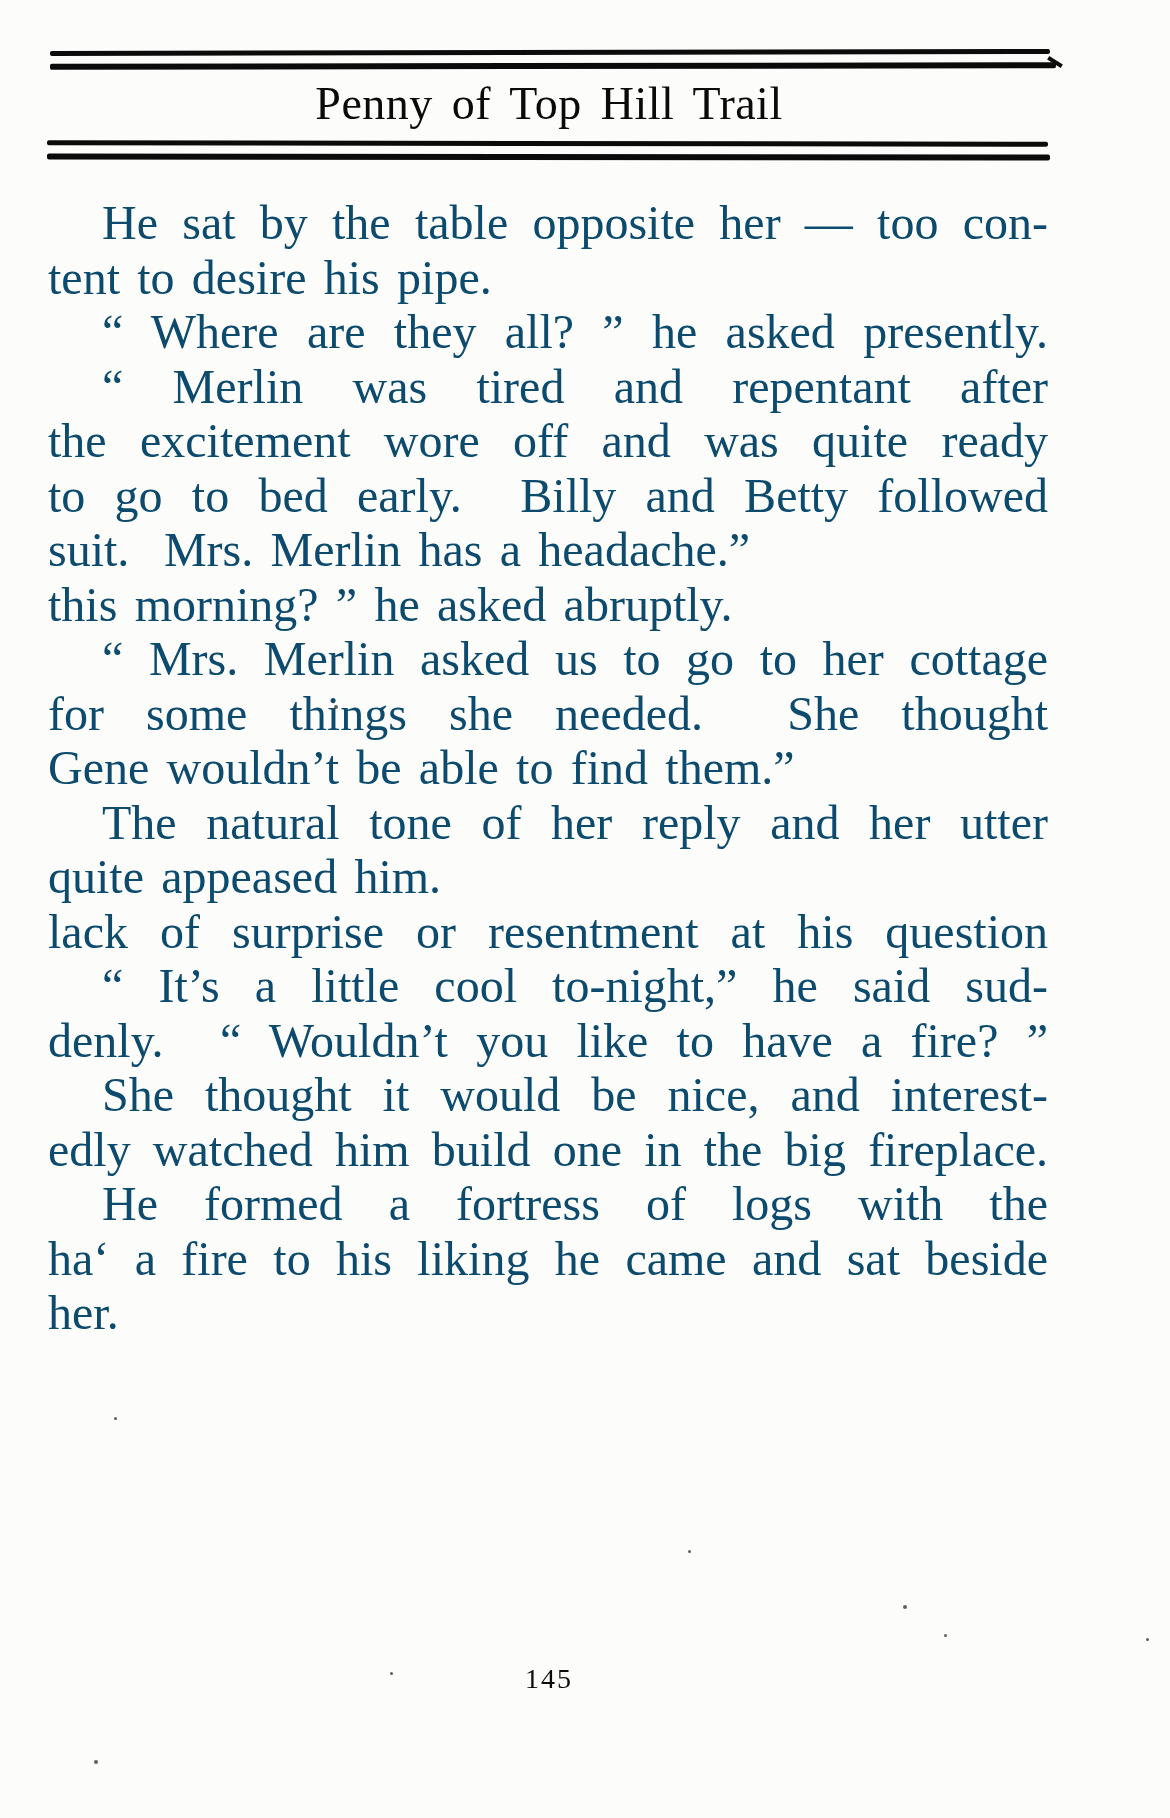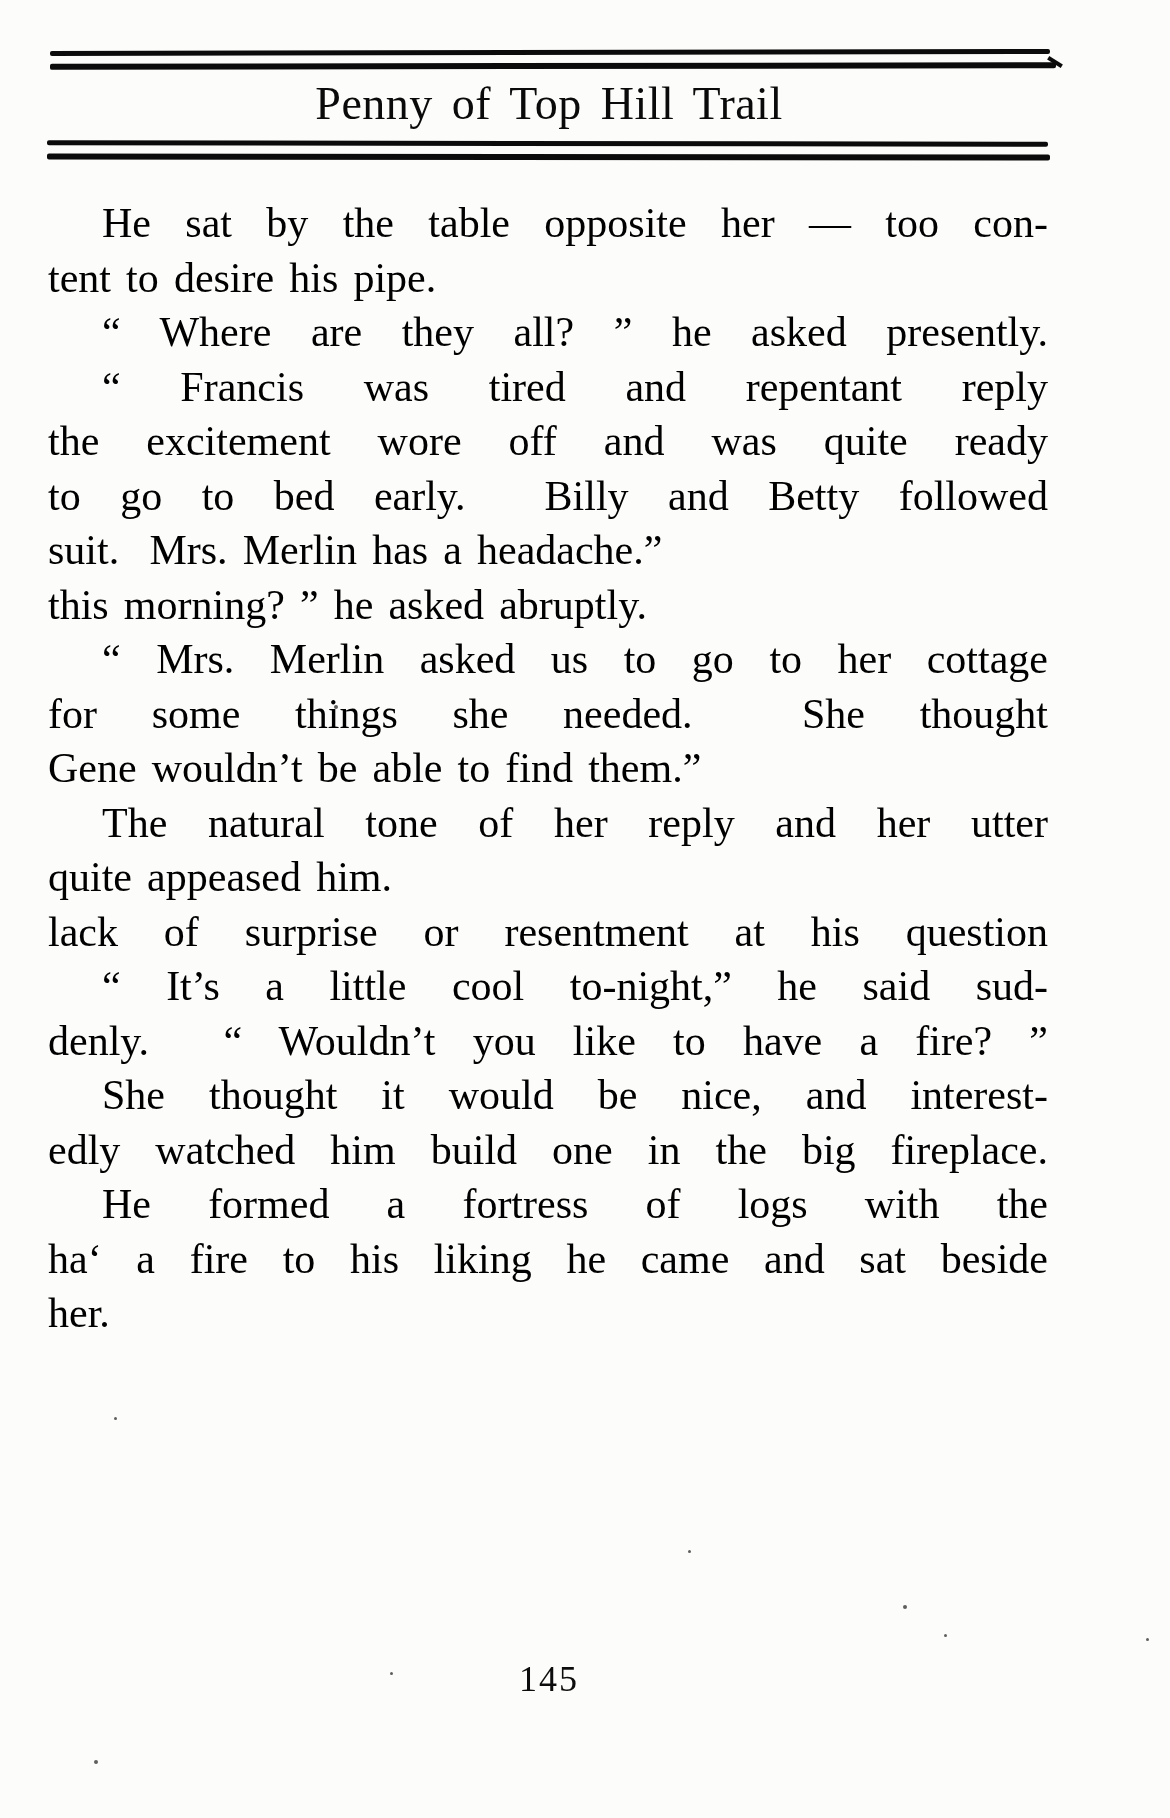--- a/index.html
+++ b/index.html
@@ -49,40 +49,40 @@
     color: #0a0a0a;
   }
   
   .textcol {
     position: absolute;
     left: 48px;
     top: 196px;
     width: 1000px;
   }
   .line {
-    font-size: 42px;
+    font-size: 48px;
     line-height: 54.5px;
     word-spacing: 0.11em;
     white-space: normal;
-    color: #000000;
+    color: #0c4a6e;
   }
   .line.j {
     text-align: justify;
     text-align-last: justify;
   }
   .line.in {
     text-indent: 54px;
   }
   .page-number {
     position: absolute;
     left: 48px;
     top: 1652px;
     width: 1002px;
     text-align: center;
-    font-size: 36px;
+    font-size: 28px;
     line-height: 54px;
     letter-spacing: 2px;
     color: #0c0c0c;
   }
   
   .speck {
     position: absolute;
     background: #2a2a28;
     border-radius: 50%;
     opacity: 0.75;
@@ -99,21 +99,21 @@
 
   <div class="header-title">Penny of Top Hill Trail</div>
 
   <div class="rule rule-3"></div>
   <div class="rule rule-4"></div>
 
   <div class="textcol">
     <div class="line in j">He sat by the table opposite her — too con-</div>
     <div class="line">tent to desire his pipe.</div>
     <div class="line in j">“ Where are they all? ” he asked presently.</div>
-    <div class="line in j">“ Francis was tired and repentant reply</div>
+    <div class="line in j">“ Merlin was tired and repentant after</div>
     <div class="line j">the excitement wore off and was quite ready</div>
     <div class="line j">to go to bed early.&nbsp; Billy and Betty followed</div>
     <div class="line">suit.&nbsp; Mrs. Merlin has a headache.”</div>
     <div class="line">this morning? ” he asked abruptly.</div>
     <div class="line in j">“ Mrs. Merlin asked us to go to her cottage</div>
     <div class="line j">for some things she needed.&nbsp; She thought</div>
     <div class="line">Gene wouldn’t be able to find them.”</div>
     <div class="line in j">The natural tone of her reply and her utter</div>
     <div class="line">quite appeased him.</div>
     <div class="line j">lack of surprise or resentment at his question</div>

